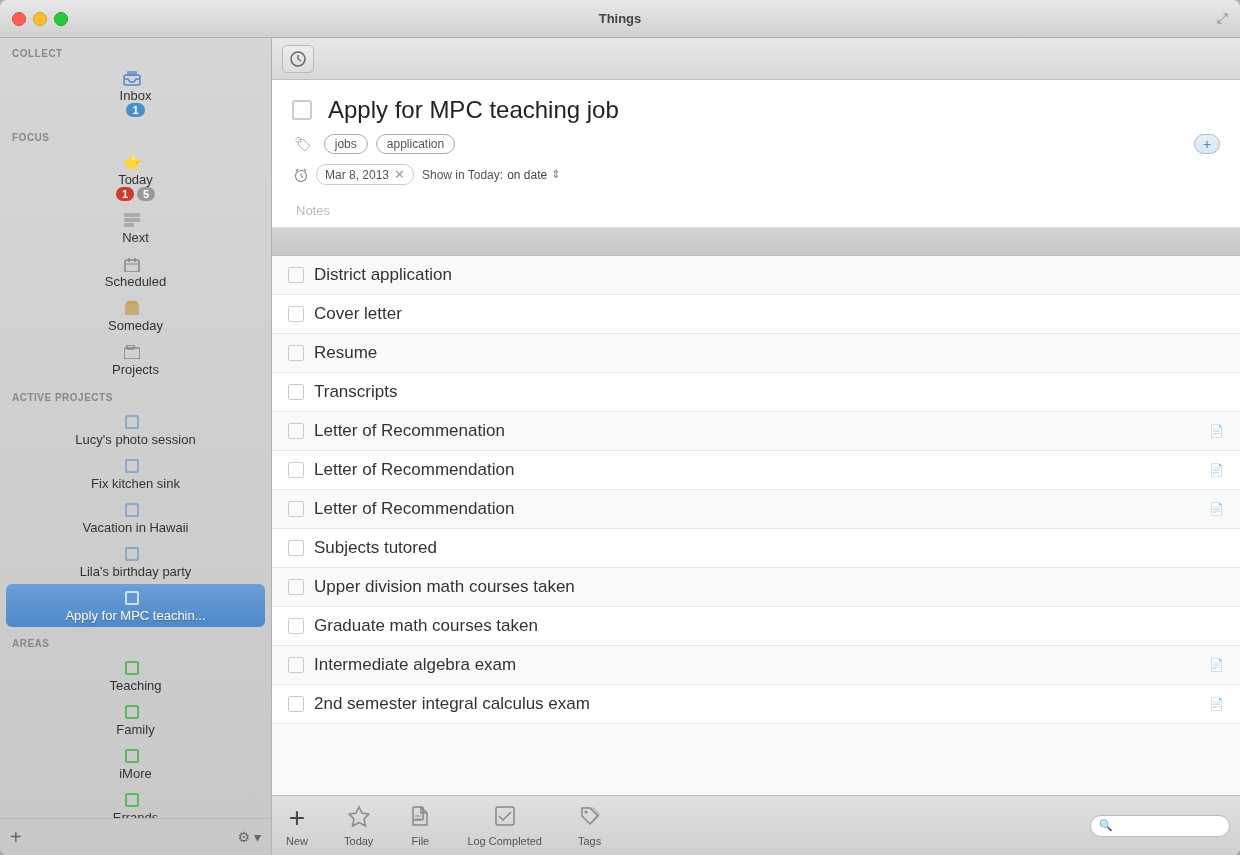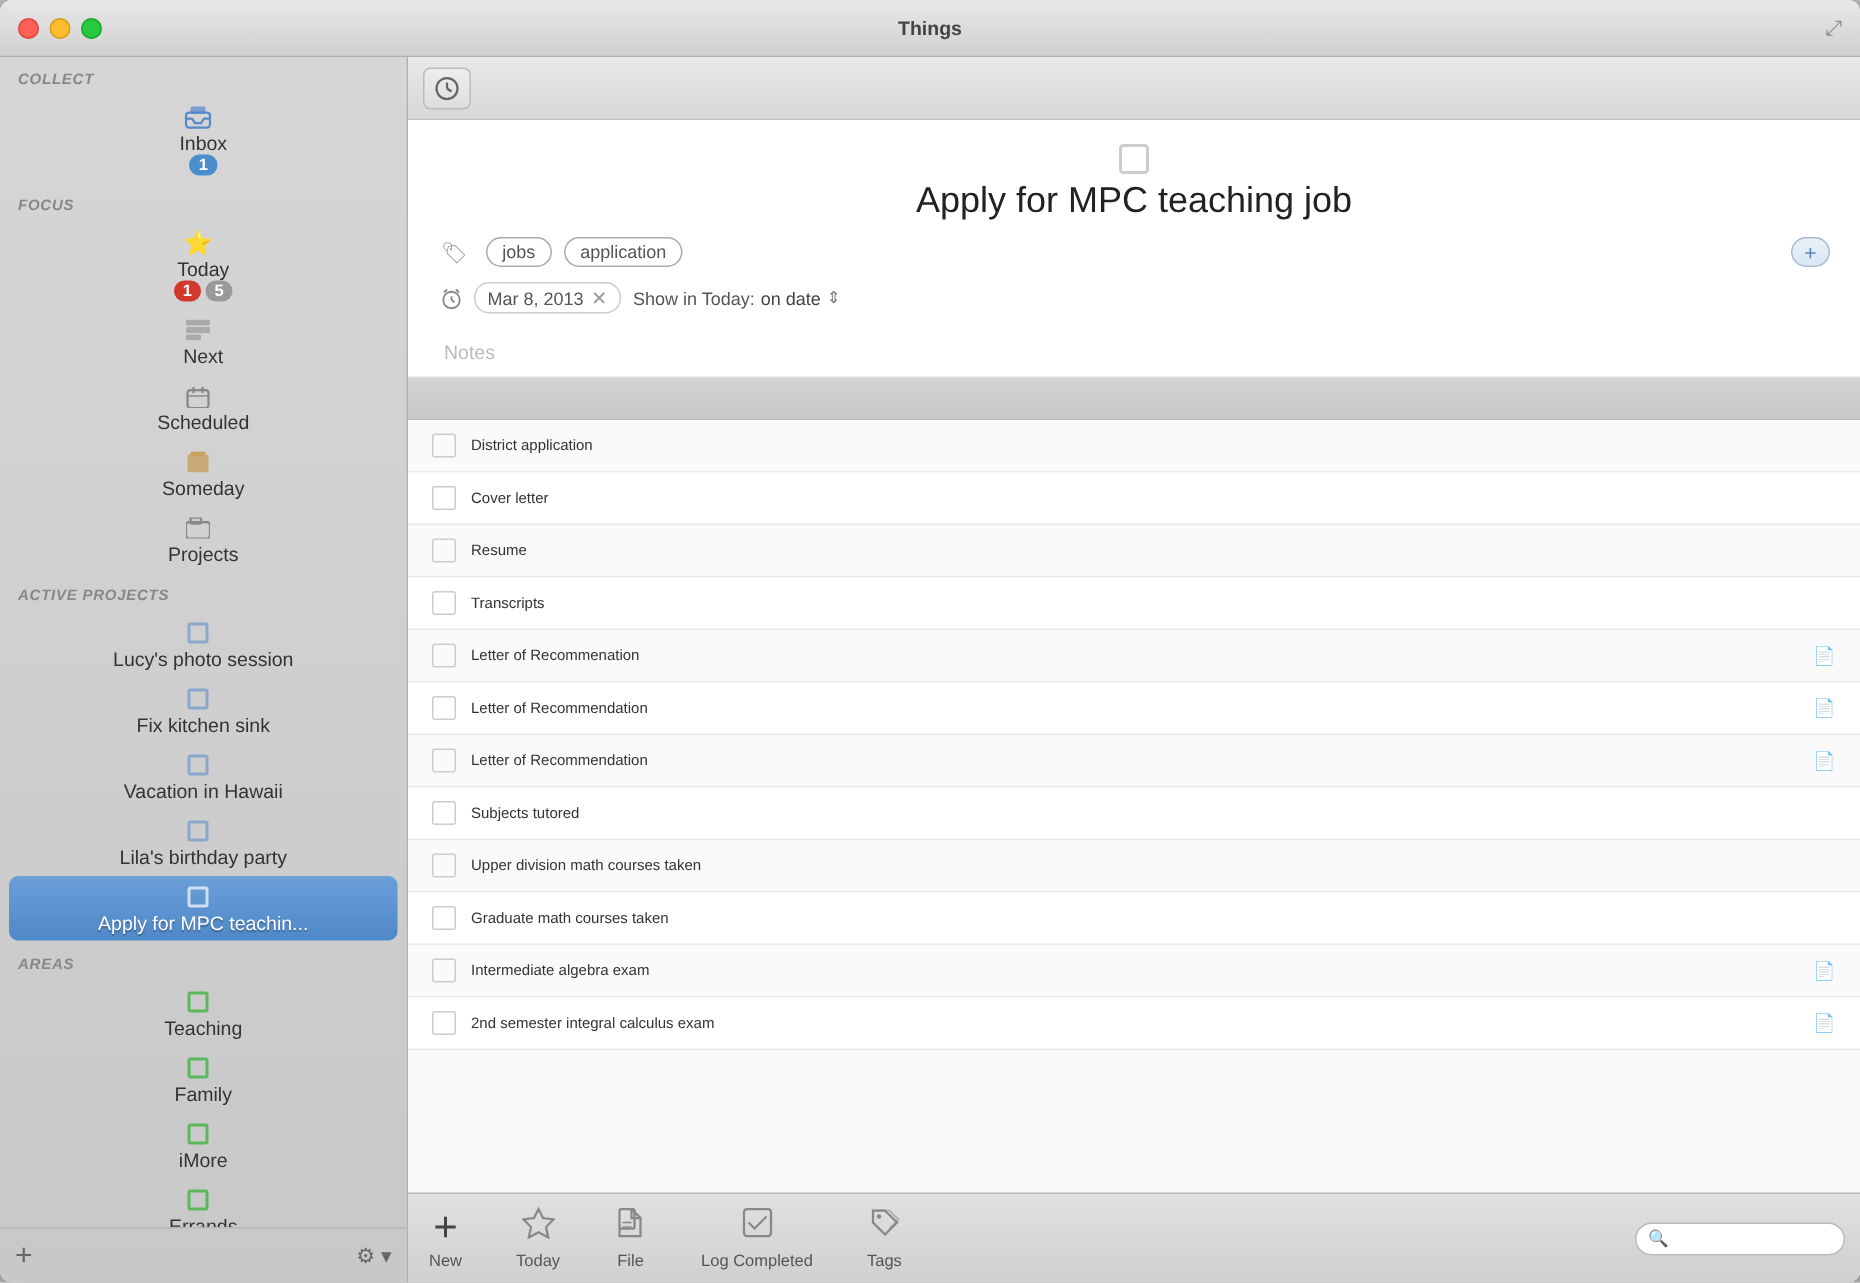--- a/index.html
+++ b/index.html
@@ -79,21 +79,20 @@
       overflow-y: auto;
       padding-bottom: 8px;
     }
     .sidebar-section-header {
       font-size: 10px;
       font-weight: 700;
       color: #888;
       text-transform: uppercase;
       padding: 10px 12px 4px 12px;
       letter-spacing: 0.5px;
-      font-style: italic;
     }
     .sidebar-item {
       display: flex;
       align-items: center;
       padding: 4px 10px;
       cursor: pointer;
       border-radius: 6px;
       margin: 1px 6px;
       position: relative;
       flex-direction: column;
@@ -195,23 +194,22 @@
     }
     .task-detail {
       padding: 16px 20px 0 20px;
       background: white;
       border-bottom: 1px solid #ddd;
       flex-shrink: 0;
     }
     .task-title-row {
       display: flex;
       align-items: center;
-      gap: 4px;
+      gap: 16px;
       margin-bottom: 10px;
-      flex-direction: column;
     }
     .task-checkbox {
       width: 20px;
       height: 20px;
       border: 2px solid #ccc;
       border-radius: 3px;
       flex-shrink: 0;
       cursor: pointer;
     }
     .task-title {
@@ -316,21 +314,21 @@
     }
     .task-row:nth-child(odd) { background: #fafafa; }
     .task-row-checkbox {
       width: 16px;
       height: 16px;
       border: 1.5px solid #ccc;
       border-radius: 2px;
       flex-shrink: 0;
     }
     .task-row-label {
-      font-size: 10px;
+      font-size: 17px;
       color: #333;
       flex: 1;
     }
     .task-note-icon {
       font-size: 12px;
       color: #bbb;
     }
     
     .bottom-bar {
       height: 60px;

